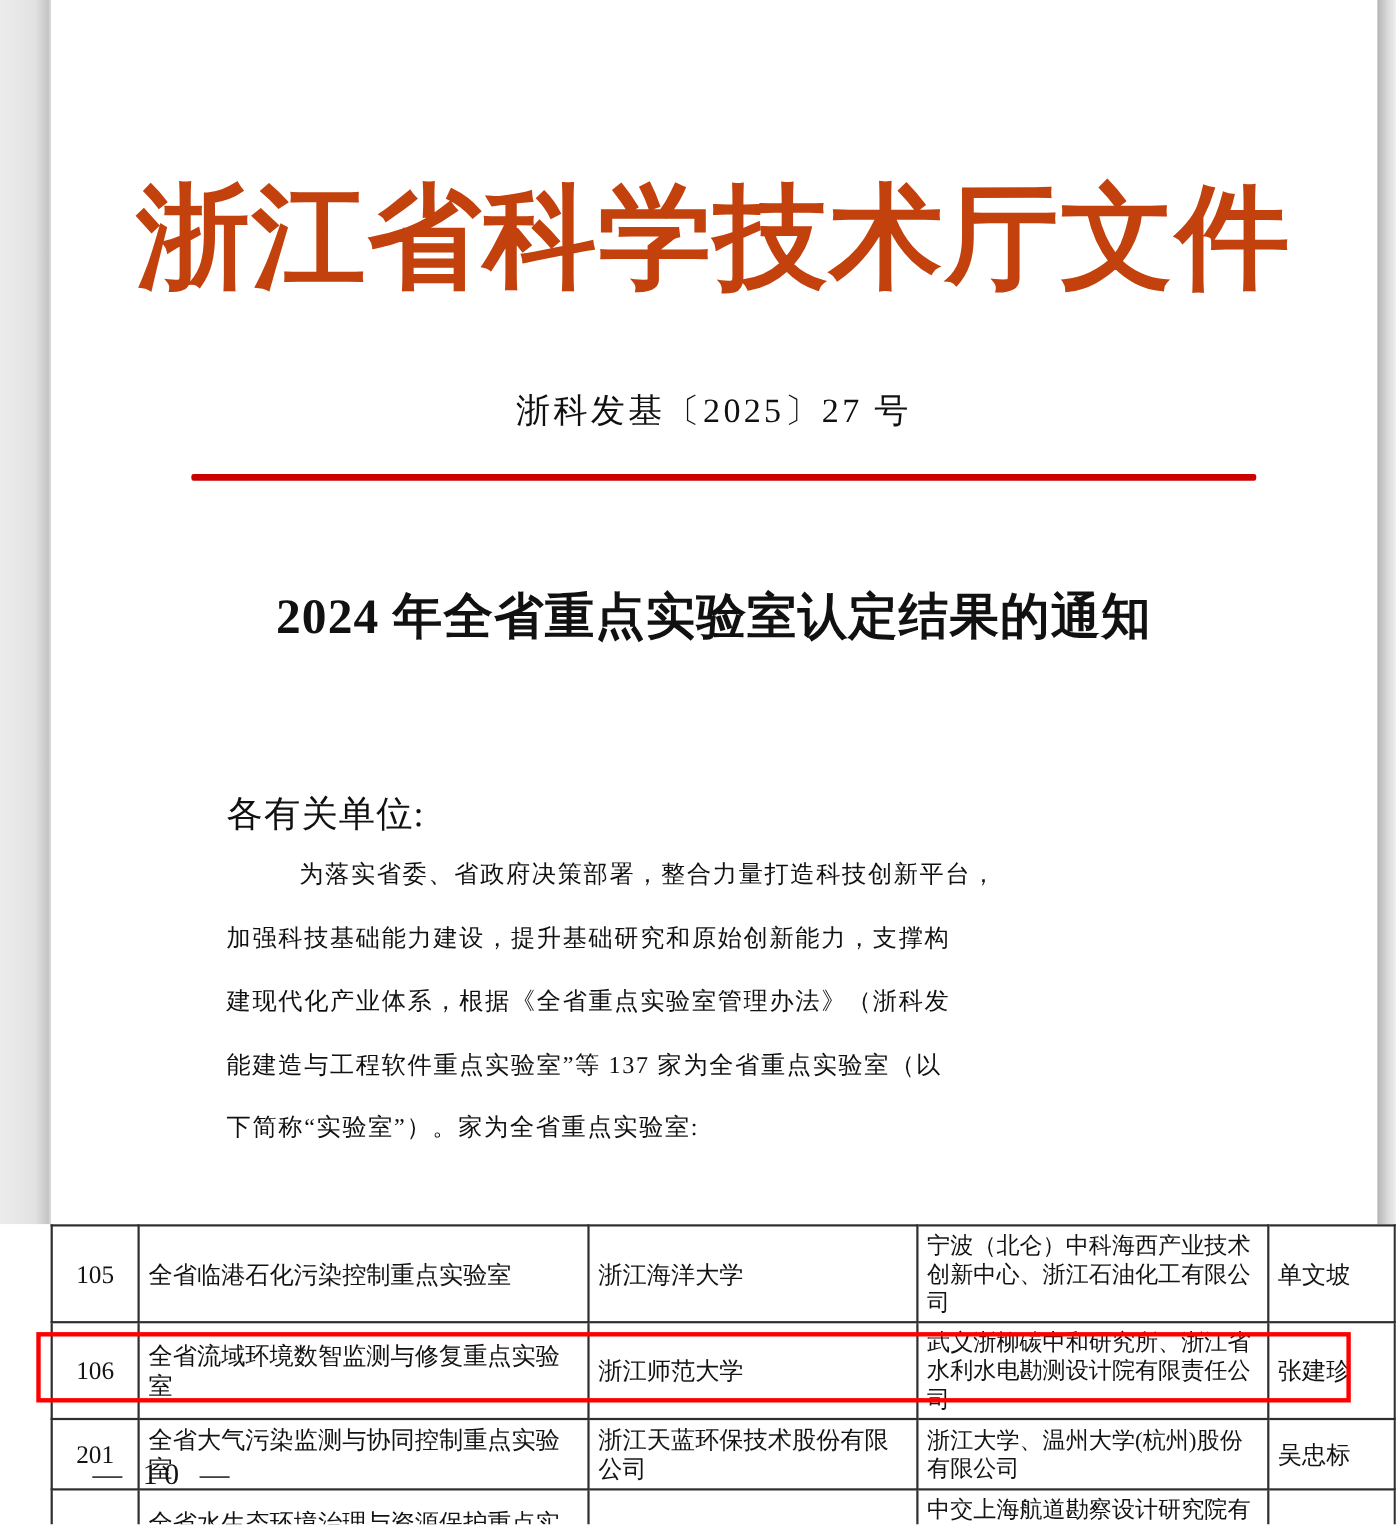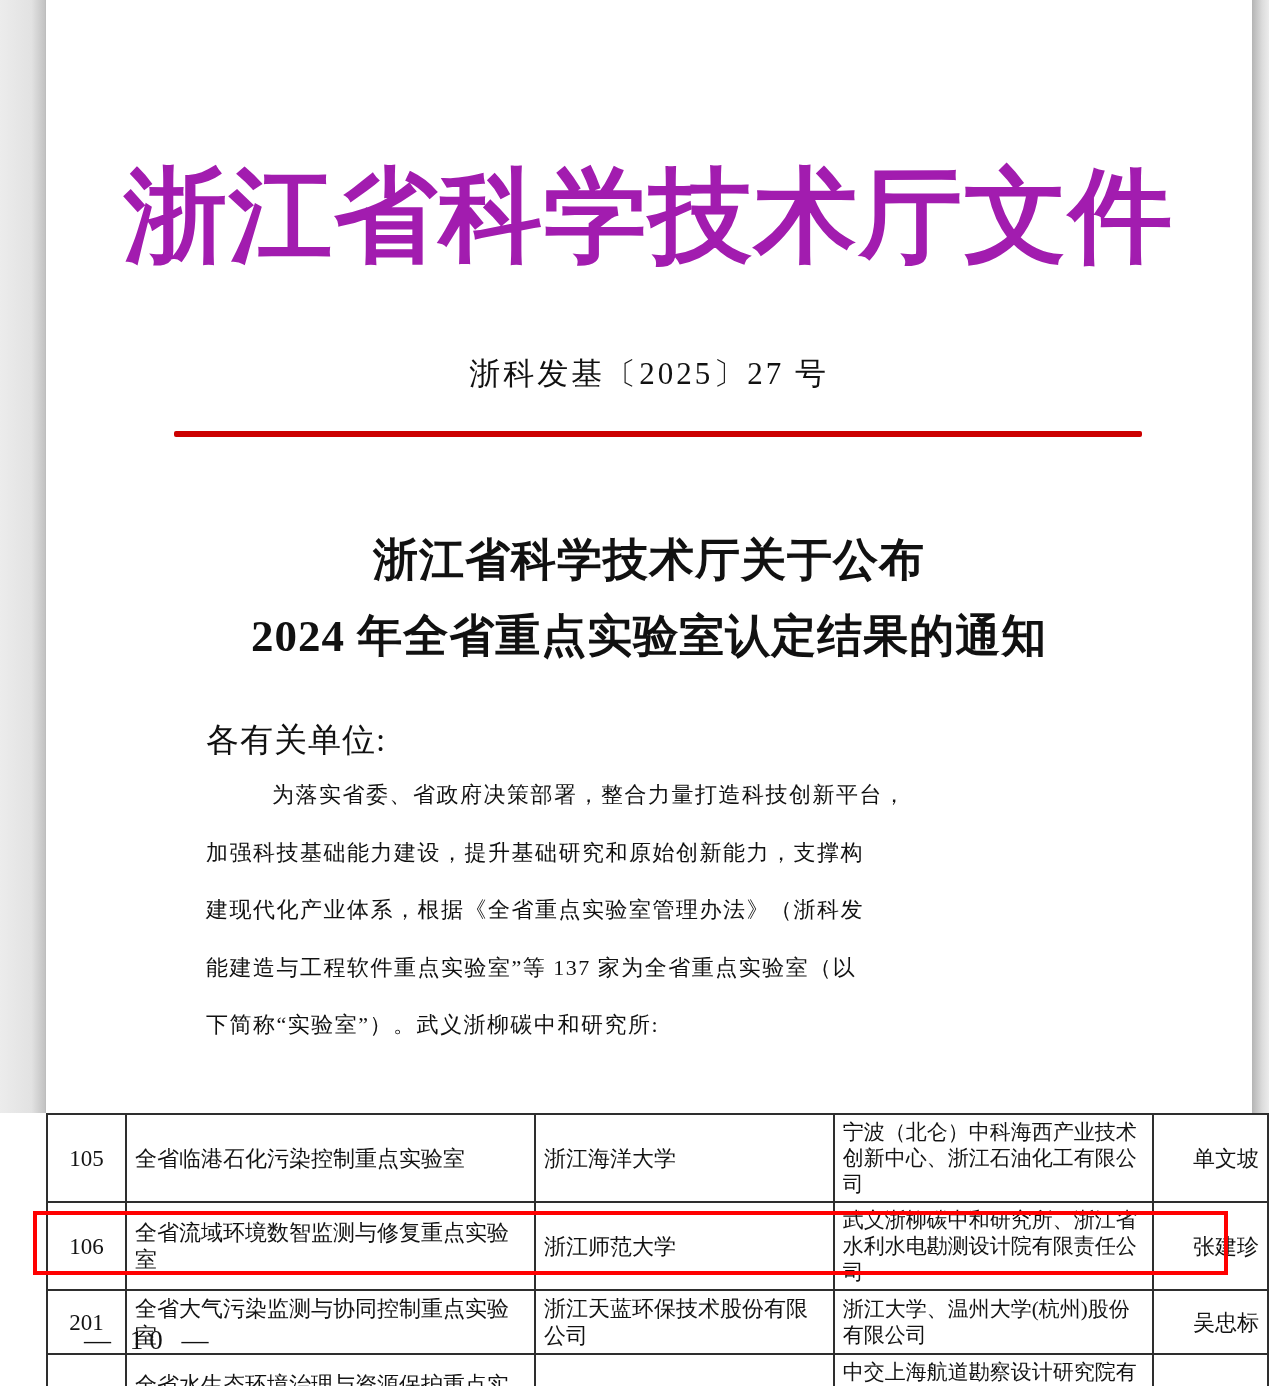--- a/index.html
+++ b/index.html
@@ -17,21 +17,21 @@
     position:absolute;left:1252px;top:0;width:17px;height:1113px;
     background:linear-gradient(to right,#b4b4b4 0%,#dcdcdc 60%,#ececec 100%);
   }
   .page{
     position:absolute;left:45px;top:0;width:1207px;height:1113px;
     background:#ffffff;border-left:1px solid #bdbdbd;box-sizing:border-box;
   }
   .doc-header-title{
     position:absolute;left:0;top:148px;width:100%;
     text-align:center;font-size:103px;font-weight:900;letter-spacing:2px;
-    color:#a21caf;white-space:nowrap;
+    color:#c2410c;white-space:nowrap;
   }
   .doc-number{
     position:absolute;left:0;top:353px;width:100%;
     text-align:center;font-size:31px;letter-spacing:3px;
   }
   .red-rule{
     position:absolute;left:128px;top:431px;width:968px;height:6px;
     background:#cc0000;border-radius:2px;
   }
   .notice-title{
@@ -59,21 +59,21 @@
     font-size:22px;line-height:27px;color:#131313;
   }
   table.results td{
     border:2px solid #2e2e2e;padding:4px 8px;vertical-align:middle;
     overflow:hidden;
   }
   td.c-no{width:62px;text-align:center;font-size:23px;}
   td.c-lab{width:404px;text-align:left;padding-left:14px;}
   td.c-inst{width:290px;text-align:left;padding-left:12px;}
   td.c-part{width:310px;text-align:left;padding-left:10px;font-size:21px;line-height:26px;}
-  td.c-dir{width:100px;text-align:right;margin-left:46px;}
+  td.c-dir{width:100px;text-align:left;margin-left:46px;}
   tr.r{height:52px;}
   .highlight-box{
     position:absolute;left:33px;top:98px;width:1187px;height:56px;
     border:4px solid #ff0000;background:transparent;pointer-events:none;
   }
   .page-number{
     position:absolute;left:84px;top:212px;font-size:27px;letter-spacing:6px;
     white-space:nowrap;
   }
 </style>
@@ -87,32 +87,31 @@
 
   <div class="page">
 
     <div class="doc-header-title">浙江省科学技术厅文件</div>
 
     <div class="doc-number">浙科发基〔2025〕27 号</div>
 
     <div class="red-rule"></div>
 
     <div class="notice-title">
-      <div>浙江省科学技术厅关于公布</div>
       <div>2024 年全省重点实验室认定结果的通知</div>
     </div>
 
     <div class="salutation">各有关单位:</div>
 
     <div class="body-block">
       <div class="body-line indent">为落实省委、省政府决策部署，整合力量打造科技创新平台，</div>
       <div class="body-line">加强科技基础能力建设，提升基础研究和原始创新能力，支撑构</div>
       <div class="body-line">建现代化产业体系，根据《全省重点实验室管理办法》（浙科发</div>
       <div class="body-line">能建造与工程软件重点实验室”等 137 家为全省重点实验室（以</div>
-      <div class="body-line">下简称“实验室”）。武义浙柳碳中和研究所:</div>
+      <div class="body-line">下简称“实验室”）。家为全省重点实验室:</div>
     </div>
   </div>
 
   <div class="table-section">
 
     <table class="results">
       <tbody>
         <tr class="r">
           <td class="c-no">105</td>
           <td class="c-lab">全省临港石化污染控制重点实验室</td>

